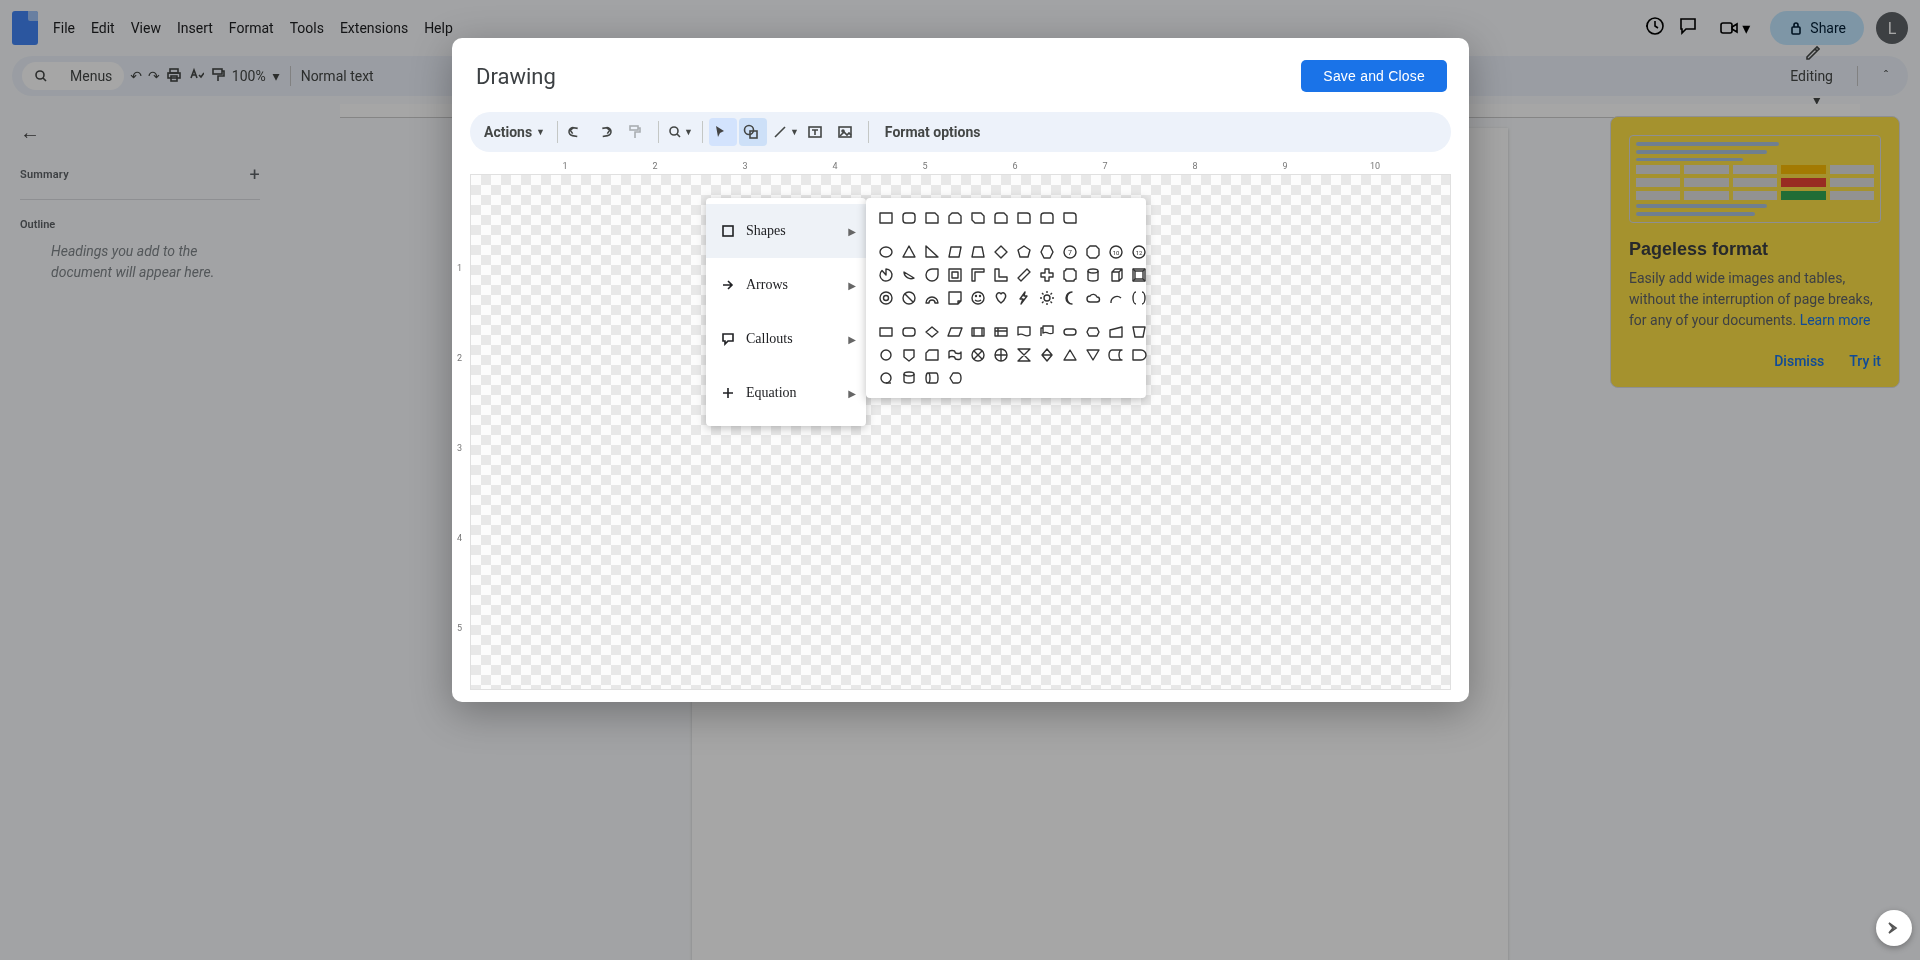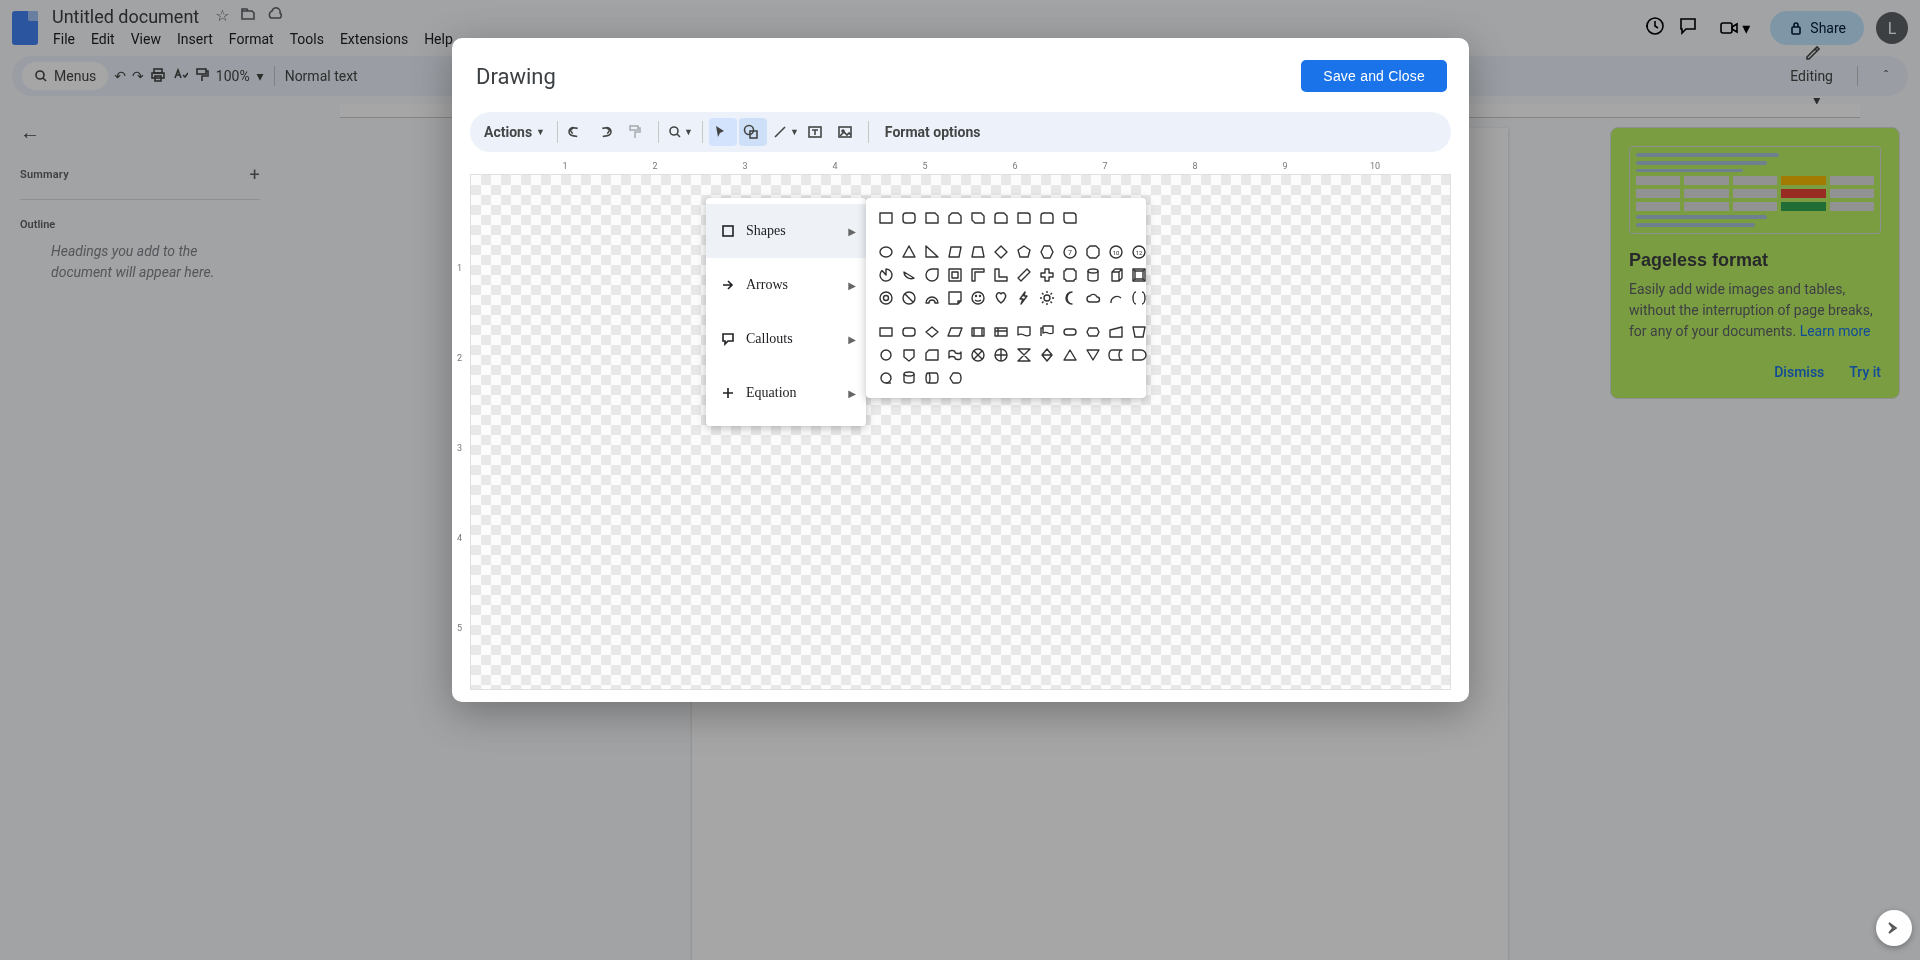--- a/index.html
+++ b/index.html
@@ -17,40 +17,40 @@
   .title-row { display:flex; align-items:center; gap:10px; }
   .title-icons { display:flex; gap:10px; color:#5f6368; }
   .menubar { display:flex; gap:2px; font-size:14px; color:#202124; }
   .menubar span { padding:4px 7px; cursor:pointer; }
   .header-right { margin-left:auto; display:flex; align-items:center; gap:12px; }
   .avatar { width:32px; height:32px; border-radius:50%; background:#5f6368; color:#fff; display:flex; align-items:center; justify-content:center; font-size:16px; }
   .share-btn { background:#c2e7ff; border-radius:20px; padding:9px 18px; display:flex; align-items:center; gap:6px; font-size:14px; color:#001d35; }
   .camera-btn { display:flex; align-items:center; gap:3px; padding:4px 8px; border-radius:20px; }
   
   .toolbar { height:40px; margin:0 12px 8px 12px; background:#edf2fa; border-radius:24px; display:flex; align-items:center; padding:0 10px; gap:6px; font-size:14px; color:#444746; }
-  .toolbar .search-chip { background:#fff; border-radius:18px; padding:6px 12px; display:flex; align-items:center; gap:6px;}
+  .toolbar .search-chip { background:#fff; border-radius:18px; padding:6px 12px; display:flex; align-items:center; gap:22px;}
   .toolbar .sep { width:1px; height:20px; background:#c7c7c7; margin:0 4px; }
   .toolbar .spacer { flex:1; }
   .toolbar .editing-chip { display:flex; align-items:center; gap:8px; padding:6px 14px; border-radius:4px;flex-direction:column; }
   .chevron-collapse { width:24px; height:24px; border-radius:4px; display:flex; align-items:center; justify-content:center; margin-left:6px; }
   
   .workspace { display:flex; height:calc(100% - 104px); }
   .left-pane { width:280px; padding:16px 20px; font-size:13px; color:#3c4043; }
   .back-chev { font-size:20px; color:#444; margin-bottom:14px; }
   .summary-row { display:flex; align-items:center; justify-content:space-between; padding:6px 0; font-size:11px; font-weight:600; letter-spacing:0.2px; color:#5f6368; text-transform:none; }
   .summary-row .plus { font-size:18px; font-weight:400; }
   .hr { height:1px; background:#dadce0; margin:8px 0; }
   .outline-label { font-size:11px; font-weight:600; color:#5f6368; margin:18px 0 10px; }
   .outline-hint { font-size:14px; color:#80868b; font-style:italic; line-height:1.5;margin-left:31px; }
   
   .doc-area { flex:1; display:flex; justify-content:center; padding-top:6px; position:relative; }
   .ruler-h { height:14px; background:#fff; border-bottom:1px solid #ccc; position:absolute; top:0; left:60px; right:60px; }
   .page { width:816px; min-height:1056px; background:#fff; box-shadow:0 1px 3px rgba(0,0,0,0.2); margin-top:18px; }
   
-  .right-card { width:290px; position:absolute; right:20px; top:23px; background:#bef264; border:1px solid #dadce0; border-radius:8px; padding:18px; font-size:14px; }
+  .right-card { width:290px; position:absolute; right:20px; top:12px; background:#fde047; border:1px solid #dadce0; border-radius:8px; padding:18px; font-size:14px; }
   .right-card .preview { height:88px; border:1px solid #dadce0; border-radius:4px; margin-bottom:16px; display:flex; flex-direction:column; gap:4px; padding:6px; }
   .pv-line { height:5px; background:#abc4de; border-radius:2px; }
   .pv-row { display:flex; gap:4px; }
   .pv-cell { flex:1; height:9px; background:#e0e0e0; }
   .right-card h3 { font-size:18px; color:#3c4043; margin-bottom:8px; font-family:Arial; }
   .right-card p { font-size:14px; color:#5f6368; line-height:1.5; }
   .right-card a { color:#1a73e8; text-decoration:none; }
   .right-card .actions { display:flex; justify-content:flex-end; gap:25px; margin-top:22px;align-items:center; }
   .right-card .actions span { color:#1a73e8; font-weight:500; }
   
@@ -93,32 +93,20 @@
   .fab { position:absolute; right:8px; bottom:14px; width:36px; height:36px; border-radius:50%; background:#fff; box-shadow:0 2px 6px rgba(0,0,0,0.3); display:flex; align-items:center; justify-content:center; z-index:30; }
   
   .ic { fill:none; stroke:currentColor; stroke-width:1.6; }
 </style>
 </head>
 <body>
 
 <div class="app-header">
   <div class="logo"></div>
   <div class="title-area">
-    <div class="title-row">
-      <span class="doc-title">Untitled document</span>
-      <div class="title-icons">
-        <span>☆</span>
-        <span><svg width="16" height="16" class="ic">
-              <path d="M2 5 h10 l2 2 v6 h-12 z M2 5 v-2 h5 l1 2"></path>
-            </svg></span>
-        <span><svg width="18" height="16" class="ic">
-              <path d="M5 12a4 4 0 0 1 1-7 4 4 0 0 1 8 2 3 3 0 0 1 0 5z"></path>
-            </svg></span>
-      </div>
-    </div>
     <div class="menubar">
       <span>File</span>
       <span>Edit</span>
       <span>View</span>
       <span>Insert</span>
       <span>Format</span>
       <span>Tools</span>
       <span>Extensions</span>
       <span>Help</span>
     </div>

